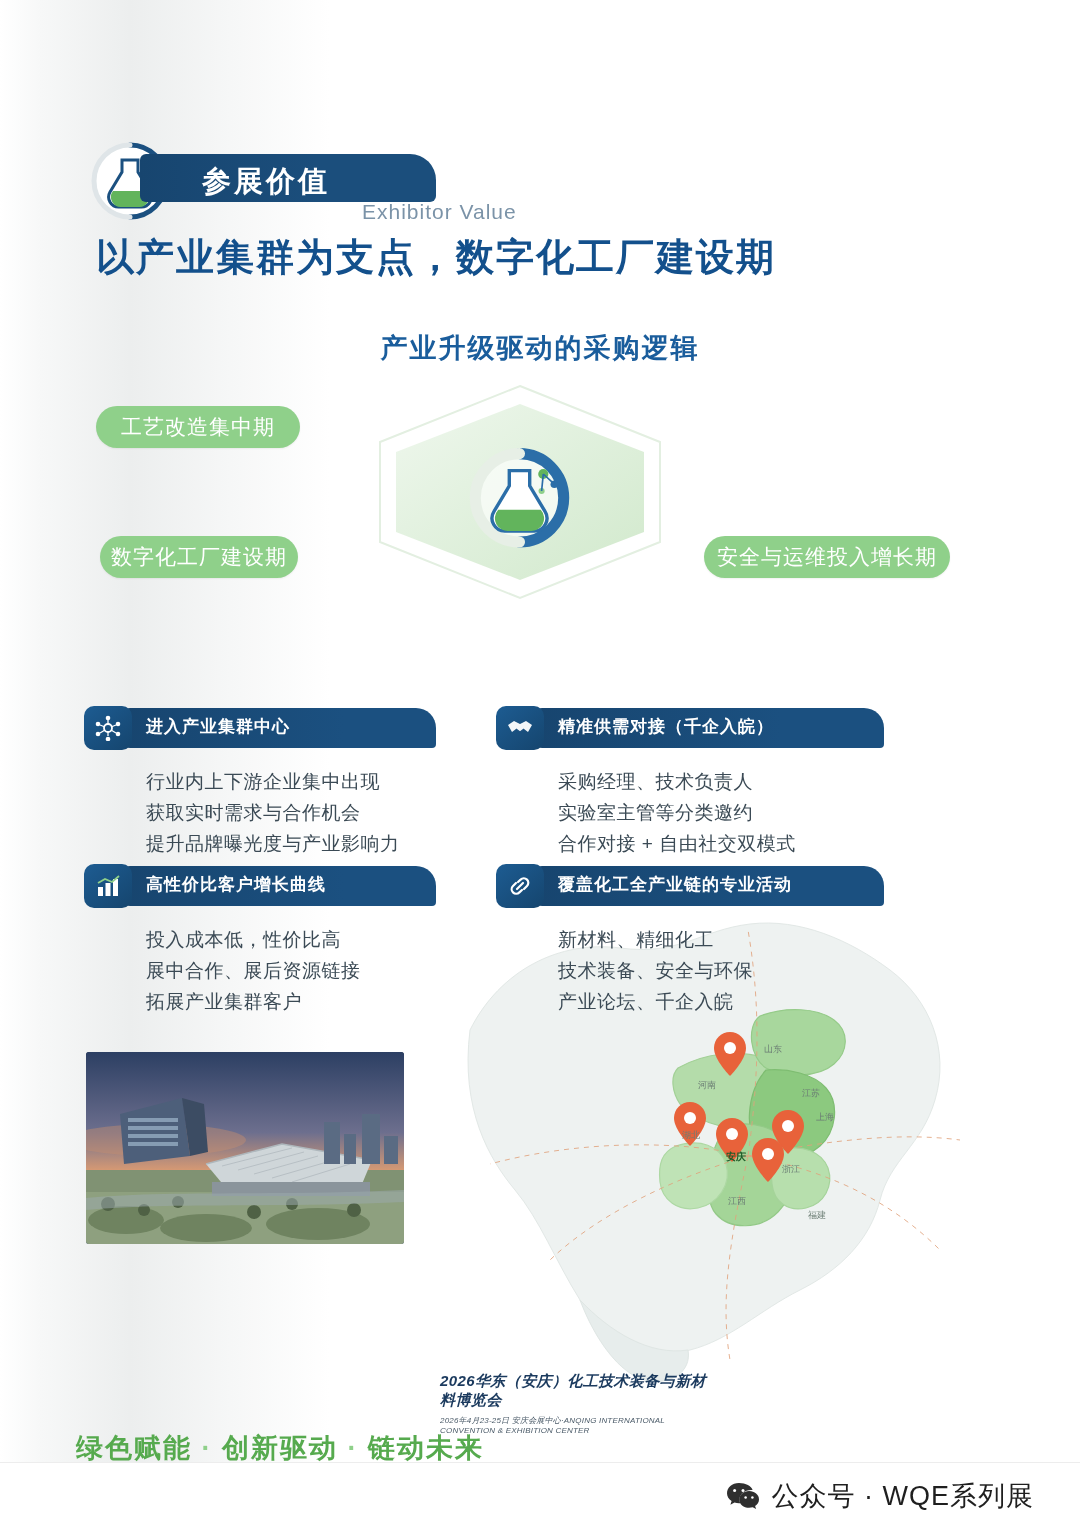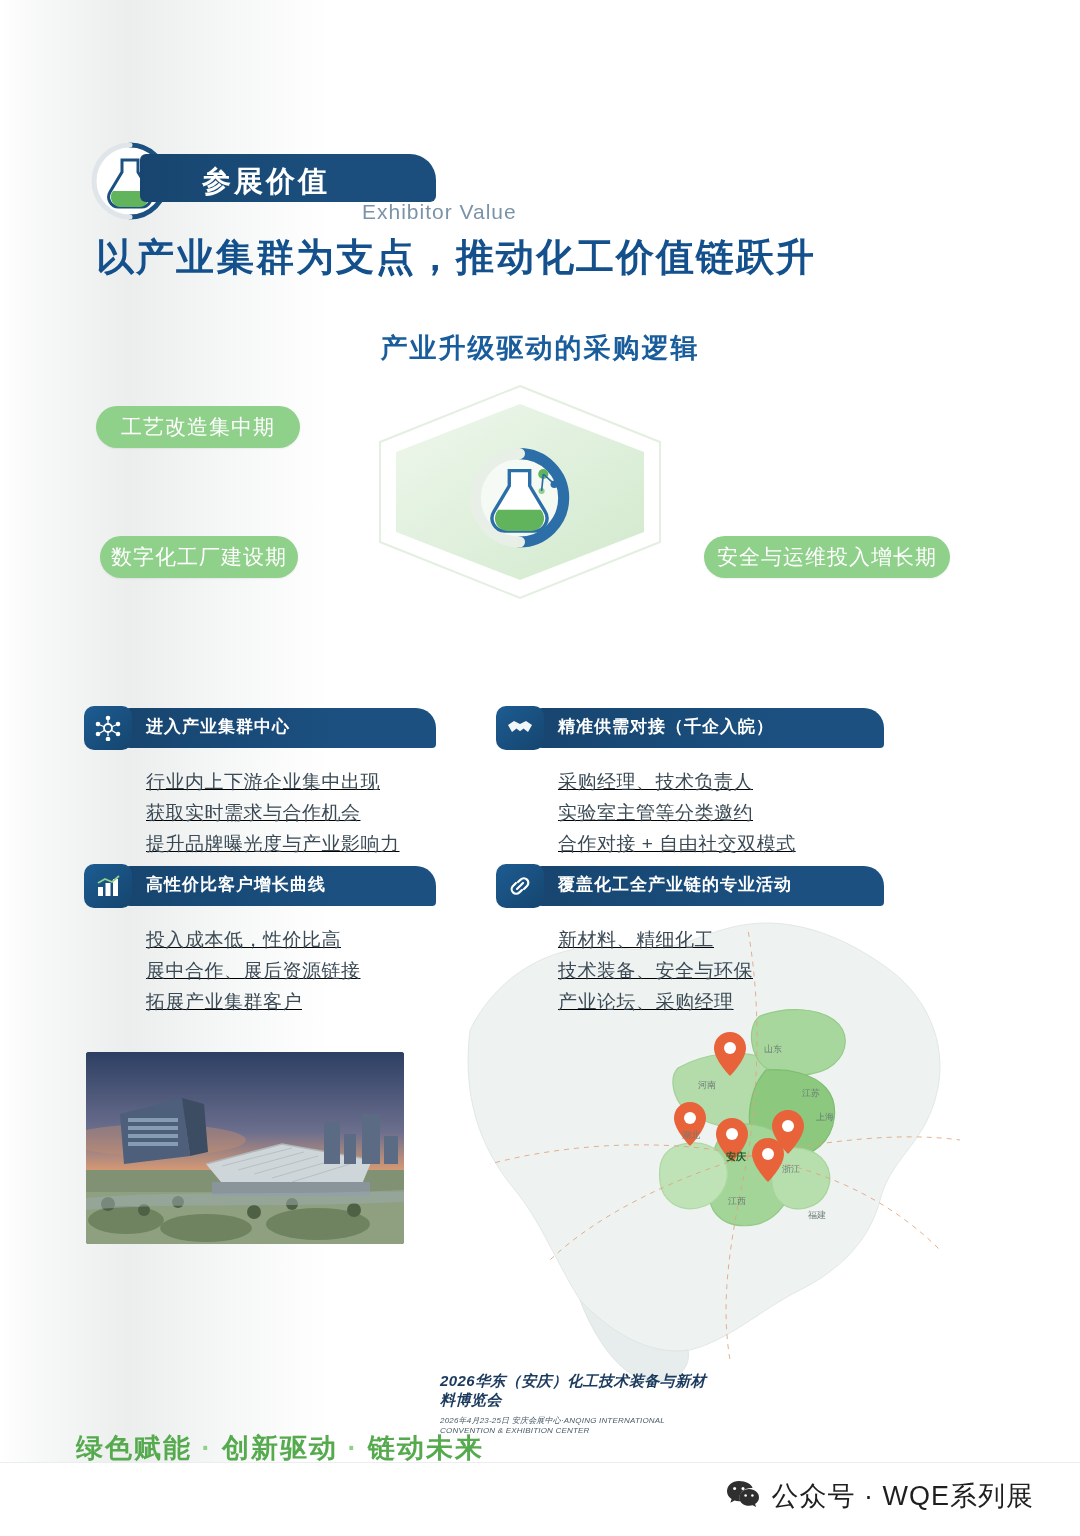--- a/index.html
+++ b/index.html
@@ -158,21 +158,20 @@
     top: 9px;
     font-size: 17px;
     font-weight: bold;
     color: #ffffff;
     letter-spacing: 1px;
   }
   .feat-list {
     margin: 14px 0 0 62px;
     padding: 0;
     list-style: none;
-    text-decoration: underline;
   }
   .feat-list li {
     font-size: 19px;
     color: #3b4a55;
     line-height: 31px;
     letter-spacing: 0.5px;
   }
 
   .feat-1 { left: 84px;  top: 706px; }
   .feat-2 { left: 496px; top: 706px; }
@@ -238,21 +237,21 @@
     width: 1080px;
     height: 74px;
     background: #ffffff;
     border-top: 1px solid #ededed;
   }
   .wechat-row {
     position: absolute;
     right: 46px;
     top: 1478px;
     display: flex;
-    align-items: flex-start;
+    align-items: flex-end;
     gap: 12px;
   }
   .wechat-text {
     font-size: 27px;
     color: #1f1f1f;
     letter-spacing: 1px;
   }
 </style>
 </head>
 <body>
@@ -276,21 +275,21 @@
               <path d="M63 28 L72 36 M63 28 L62 41" stroke="#1b5080" stroke-width="1.4"></path>
             </g>
           </g>
         </svg>
       </div>
       <div class="badge-bar"></div>
       <div class="badge-text">参展价值</div>
       <div class="badge-en">Exhibitor Value</div>
     </div>
 
-    <div class="headline">以产业集群为支点，推动化工价值链跃升</div>
+    <div class="headline">以产业集群为支点，数字化工厂建设期</div>
 
     <div class="logic-title">产业升级驱动的采购逻辑</div>
 
     <div class="hex-wrap">
       <svg class="hex-outer" width="296" height="220" viewBox="0 0 296 220">
         <defs>
           <linearGradient id="hexg" x1="0" y1="0" x2="1" y2="1">
             <stop offset="0%" stop-color="#ecf6ea"></stop>
             <stop offset="100%" stop-color="#c9e5c3"></stop>
           </linearGradient>
@@ -448,21 +447,21 @@
             <path d="M10 15 L16 9" stroke="#ffffff" stroke-width="2.2" stroke-linecap="round"></path>
             <path d="M9 9 L6 12 a4.5 4.5 0 0 0 6.4 6.4 L15 16" fill="none" stroke="#ffffff" stroke-width="2.2" stroke-linecap="round"></path>
             <path d="M17 15 L20 12 a4.5 4.5 0 0 0 -6.4 -6.4 L11 8" fill="none" stroke="#ffffff" stroke-width="2.2" stroke-linecap="round"></path>
           </svg>
         </div>
         <div class="feat-title">覆盖化工全产业链的专业活动</div>
       </div>
       <ul class="feat-list">
         <li>新材料、精细化工</li>
         <li>技术装备、安全与环保</li>
-        <li>产业论坛、采购经理</li>
+        <li>产业论坛、千企入皖</li>
       </ul>
     </div>
 
     <div class="photo">
       <svg width="318" height="192" viewBox="0 0 318 192">
         <defs>
           <linearGradient id="sky" x1="0" y1="0" x2="0" y2="1">
             <stop offset="0%" stop-color="#2c3f63"></stop>
             <stop offset="42%" stop-color="#6d6f8e"></stop>
             <stop offset="62%" stop-color="#d89a73"></stop>

